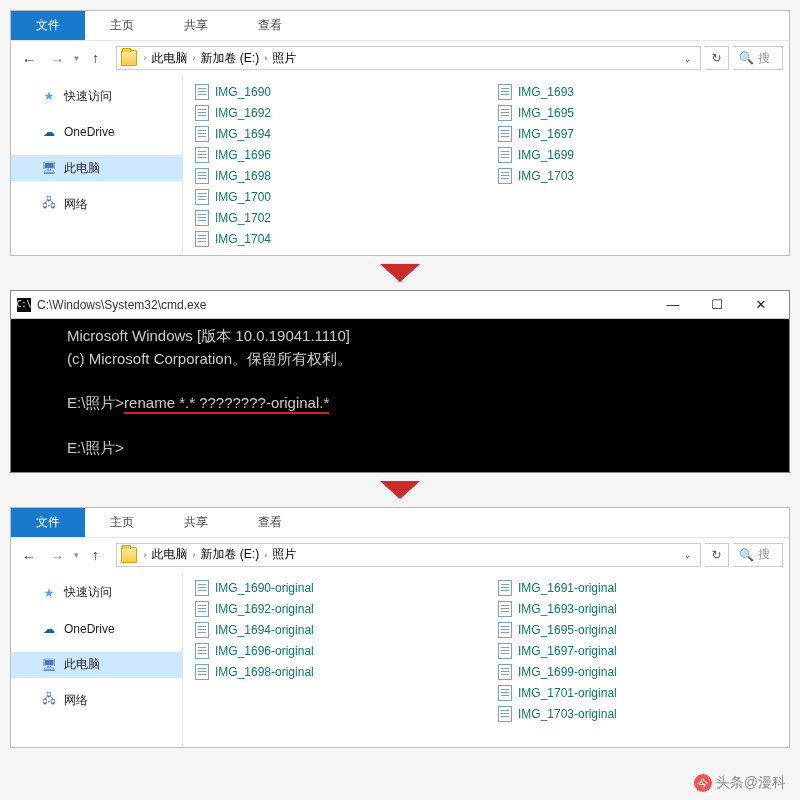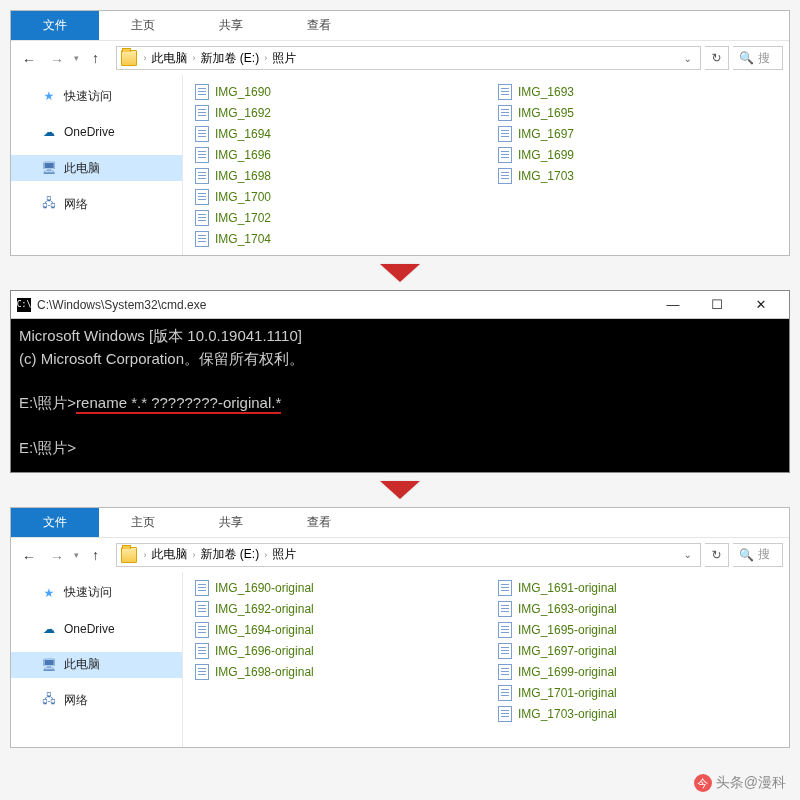--- a/index.html
+++ b/index.html
@@ -13,21 +13,21 @@
 }
 
 .ribbon {
   background: #fff;
   display: flex;
   align-items: center;
   height: 30px;
   border-bottom: 1px solid #e5e5e5;
 }
 .ribbon-tab {
-  padding: 0 32px;
+  padding: 0 25px;
   height: 100%;
   display: flex;
   align-items: center;
   font-size: 12px;
   color: #444;
   cursor: pointer;
 }
 .ribbon-tab.active {
   background: #1979ca;
   color: #fff;
@@ -141,21 +141,21 @@
 .file-col {
   width: 50%;
   padding: 0 8px;
 }
 .file-item {
   display: flex;
   align-items: center;
   height: 21px;
   gap: 6px;
   font-size: 12px;
-  color: #4d7c0f;
+  color: #0f766e;
   padding: 0 4px;
 }
 .file-icon {
   width: 14px; height: 16px;
   border: 1px solid #7b9fd0;
   background: #fff;
   position: relative;
 }
 .file-icon::after {
   content: "";
@@ -212,20 +212,21 @@
   color: #222; font-size: 13px;
 }
 .cmd-body {
   background: #000;
   color: #ccc;
   font-family: "NSimSun", "SimSun", "Consolas", monospace;
   font-size: 15px;
   padding: 6px 8px 12px;
   line-height: 1.45;
   white-space: pre;
+  margin-left: 48px;
 }
 .cmd-highlight {
   border-bottom: 2px solid #d42020;
   padding-bottom: 1px;
 }
 
 .watermark {
   position: absolute;
   right: 14px;
   bottom: 8px;

